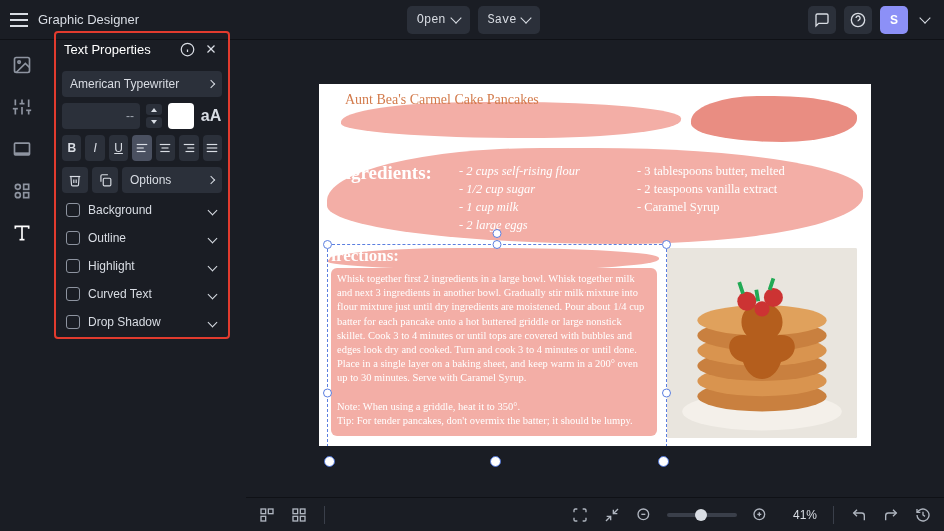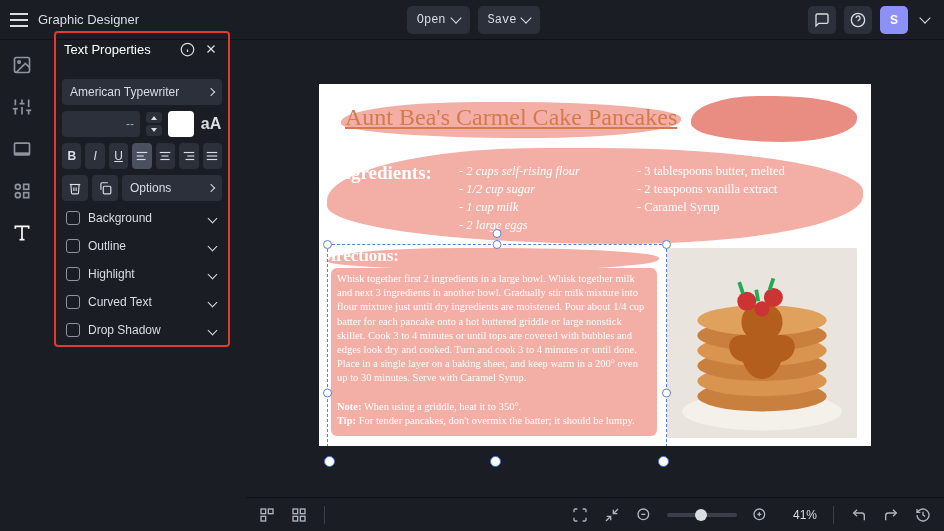--- a/index.html
+++ b/index.html
@@ -48,21 +48,21 @@
   .rail .ritem.active{color:#fff;}
   
   .panel{
     position:absolute;left:54px;top:31px;width:176px;
     border:2px solid var(--hl-red);border-radius:4px;
     background:transparent;padding-bottom:4px;
   }
   .panel-head{display:flex;align-items:center;height:32px;padding:0 8px;font-size:13px;color:#fff;}
   .panel-head .spacer{flex:1;}
   .panel-head .pico{width:18px;height:18px;display:flex;align-items:center;justify-content:center;margin-left:6px;cursor:pointer;color:var(--text);}
-  .font-row{margin:14px 6px 0;height:26px;background:var(--panel2);border-radius:4px;display:flex;align-items:center;padding:12px 8px;font-size:12px;cursor:pointer;}
+  .font-row{margin:6px 6px 0;height:26px;background:var(--panel2);border-radius:4px;display:flex;align-items:center;padding:12px 8px;font-size:12px;cursor:pointer;}
   .font-row .rchev{margin-left:auto;width:6px;height:6px;border-right:1.5px solid var(--text);border-bottom:1.5px solid var(--text);transform:rotate(-45deg);}
   .size-row{display:flex;align-items:center;margin:6px 6px 0;gap:6px;}
   .size-input{flex:1;height:26px;background:var(--panel2);border-radius:4px;display:flex;align-items:center;justify-content:flex-end;padding-right:6px;color:var(--muted);}
   .spin{width:16px;display:flex;flex-direction:column;gap:2px;}
   .spin div{height:11px;background:var(--panel2);border-radius:3px;display:flex;align-items:center;justify-content:center;}
   .spin .u::before{content:"";border:3px solid transparent;border-bottom:4px solid var(--text);margin-bottom:2px;}
   .spin .d::before{content:"";border:3px solid transparent;border-top:4px solid var(--text);margin-top:2px;}
   .swatch{width:26px;height:26px;background:#fff;border-radius:4px;}
   .caps{width:22px;height:26px;display:flex;align-items:center;justify-content:center;font-size:16px;font-weight:600;color:var(--text);cursor:pointer;}
   .style-row,.row2{display:flex;margin:6px 6px 0;gap:4px;}
@@ -80,38 +80,38 @@
     position:absolute;left:246px;top:40px;right:0;bottom:34px;
     display:flex;align-items:flex-start;justify-content:center;padding-top:44px;
     overflow:hidden;
   }
   .doc{width:552px;height:362px;background:#fff;position:relative;overflow:hidden;font-family:Georgia,"American Typewriter",serif;}
   .stroke{position:absolute;background:var(--pink);border-radius:40% 50% 45% 55%/55% 45% 50% 40%;}
   .stroke.title{left:22px;top:18px;width:340px;height:36px;background:var(--pink);}
   .stroke.meta{right:14px;top:12px;width:166px;height:46px;background:var(--pink-dk);}
   .stroke.ing{left:8px;top:64px;width:536px;height:96px;}
   .stroke.dir{left:8px;top:164px;width:332px;height:22px;}
-  .recipe-title{position:absolute;left:26px;top:20px;font-size:24px;color:var(--orange);text-decoration:underline;}
+  .recipe-title{position:absolute;left:26px;top:8px;font-size:14px;color:var(--orange);}
   .meta-txt{position:absolute;right:20px;top:16px;font-size:12px;color:#fff;text-align:left;line-height:1.4;}
   .ing-label{position:absolute;left:14px;top:78px;font-size:19px;color:#fff;font-weight:bold;}
   .ing-col{position:absolute;top:78px;font-size:12.5px;color:#fff;line-height:1.45;}
   .ing-col.c1{left:140px;font-style:italic;}
   .ing-col.c2{left:318px;}
   .dir-label{position:absolute;left:0;top:162px;font-size:17px;color:#fff;font-weight:bold;}
   .sel-box{
     position:absolute;left:8px;top:160px;width:340px;height:298px;
     border:1.5px dashed #5b7fe0;
   }
   .handle{position:absolute;width:9px;height:9px;background:#fff;border:1px solid #5b7fe0;border-radius:50%;}
   .rot{position:absolute;left:50%;top:-16px;width:9px;height:9px;background:#fff;border:1px solid #5b7fe0;border-radius:50%;transform:translateX(-50%);}  
   .dir-body{
     position:absolute;left:12px;top:184px;width:326px;font-size:10.5px;color:#fff;line-height:1.35;
     background:var(--pink);padding:4px 6px 8px;border-radius:6px;
   }
-  .dir-body b{font-weight:bold;}
+  .dir-body b{font-weight:normal;}
   .photo{
     position:absolute;right:14px;top:164px;width:190px;height:190px;
     background:linear-gradient(#ddd,#ccc);border-radius:2px;overflow:hidden;
   }
   
   .photo svg{width:100%;height:100%;}
   
   .outer-handle{position:absolute;width:11px;height:11px;background:#fff;border:1px solid #4a6fd0;border-radius:50%;}
   
   .bottombar{

